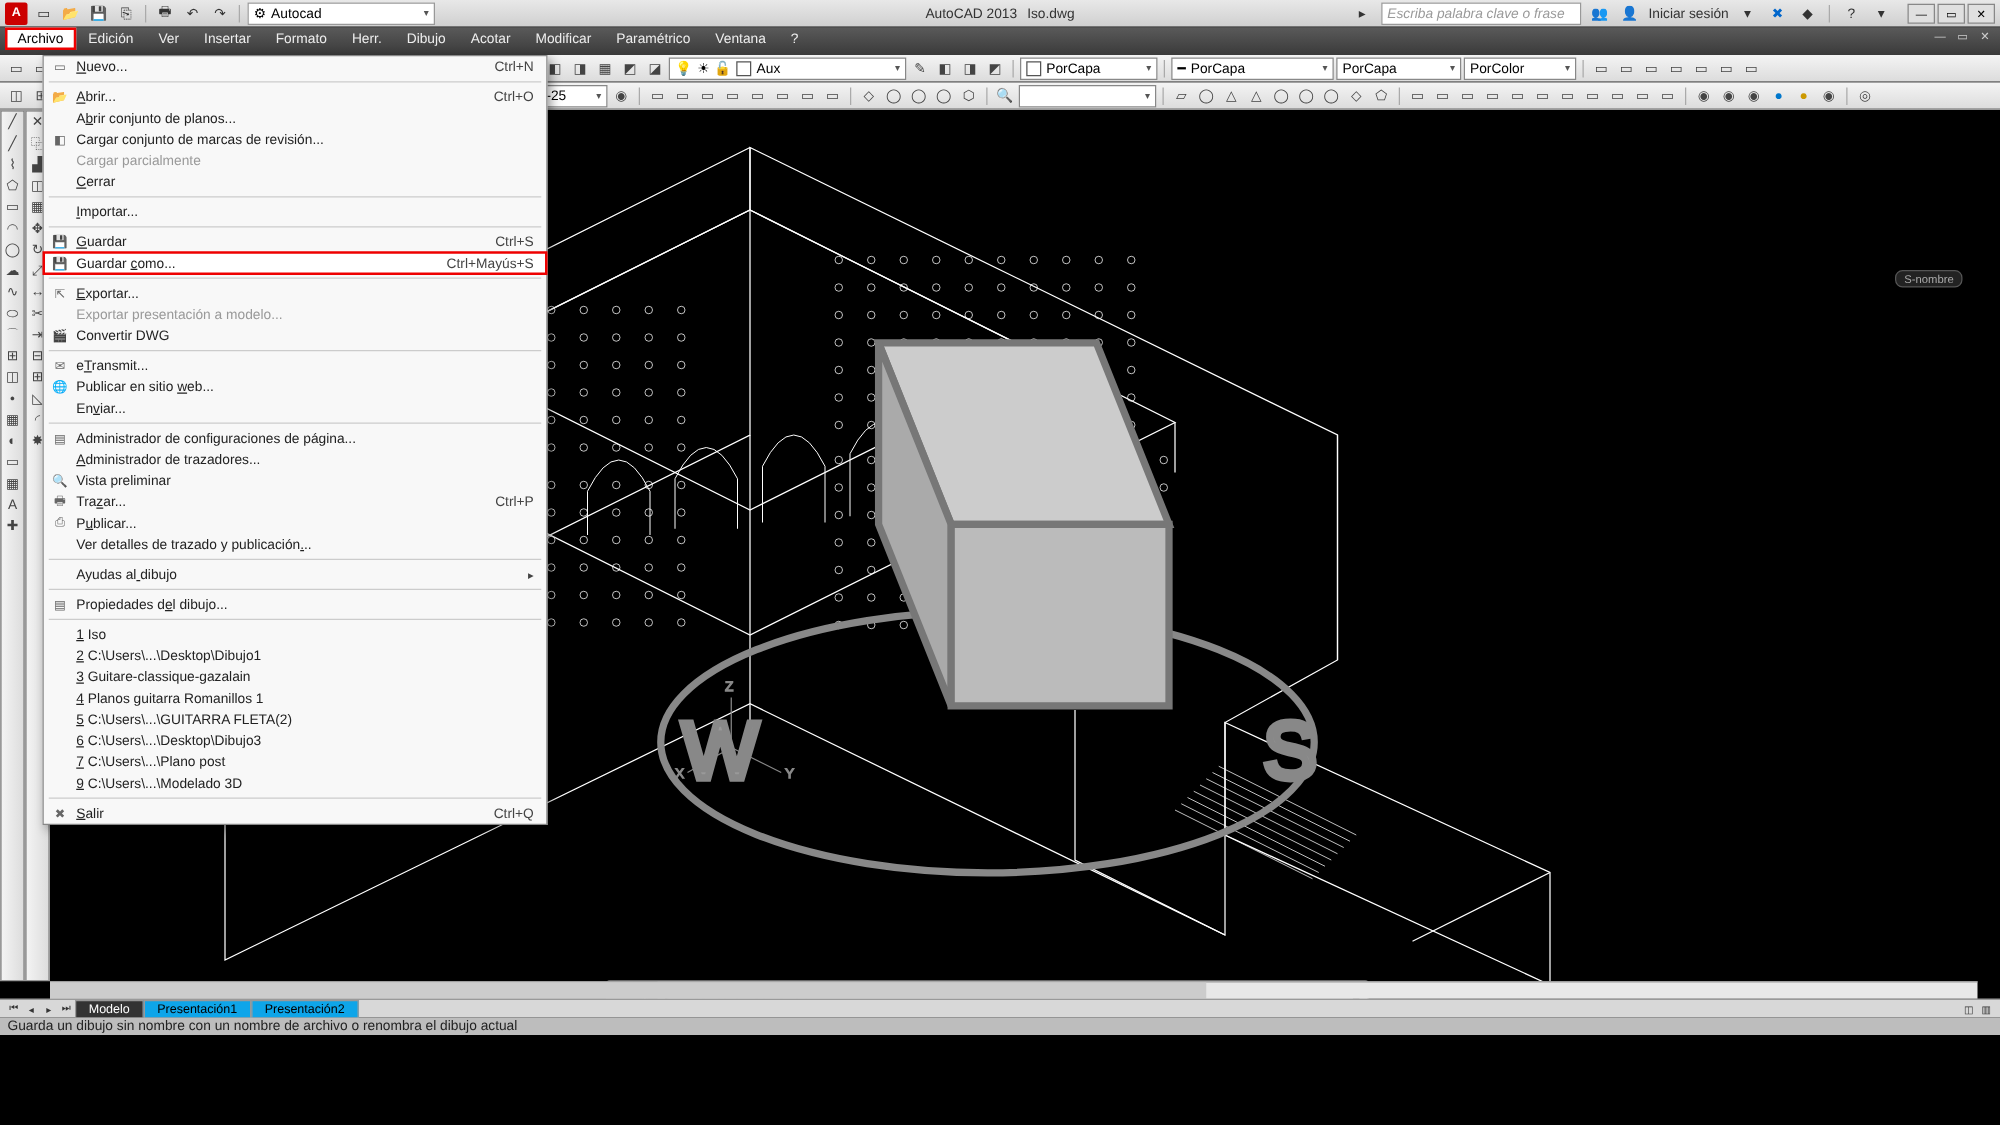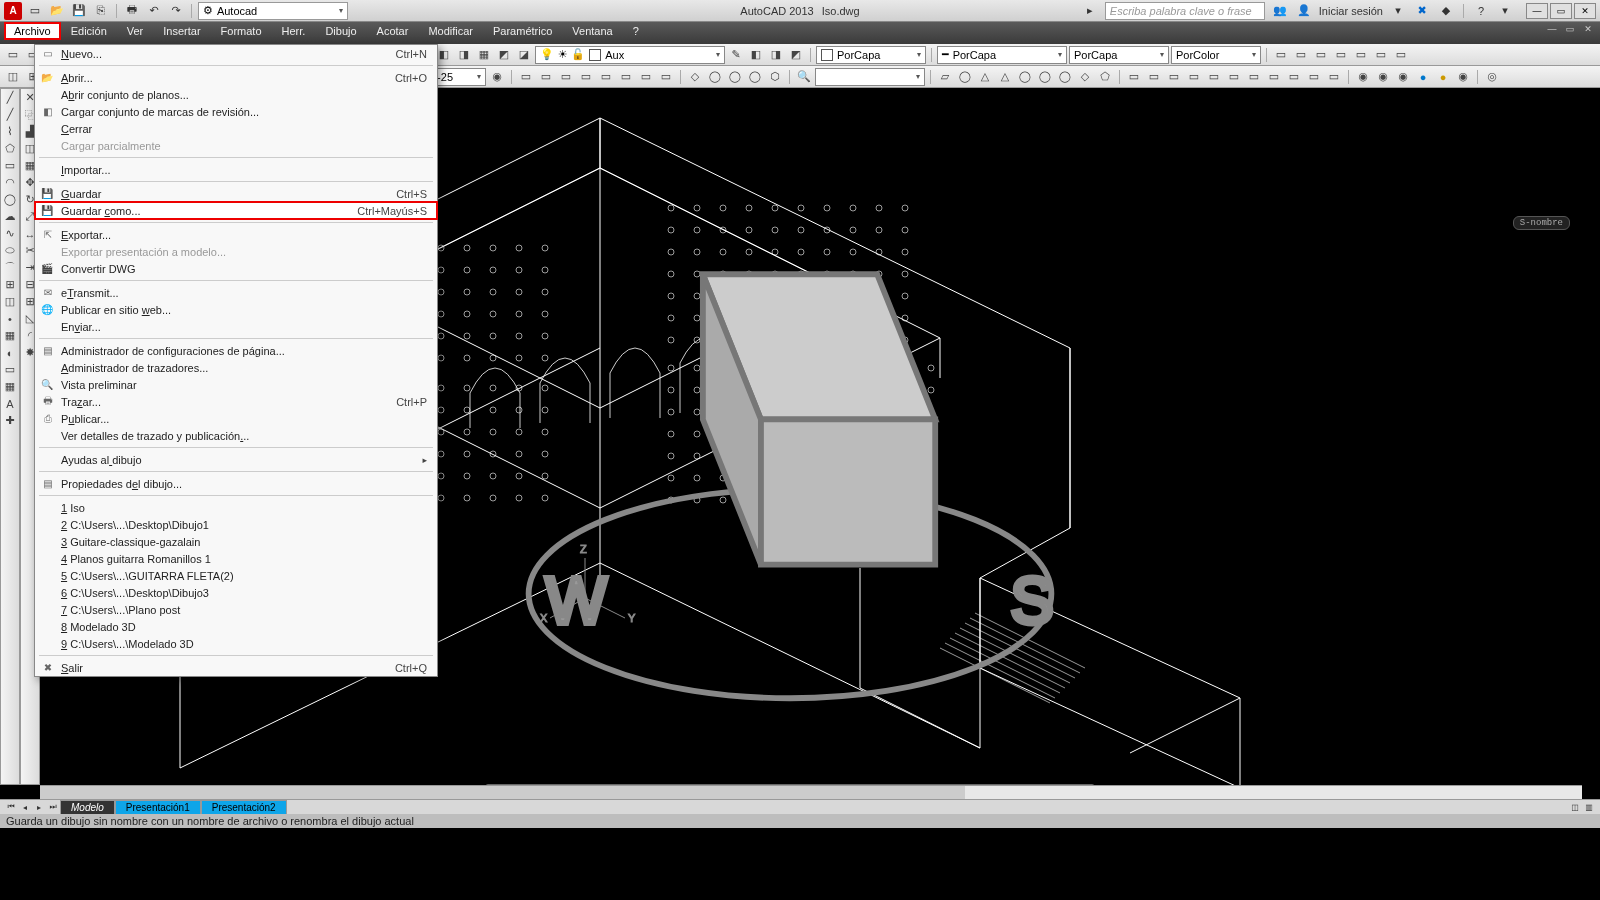--- a/index.html
+++ b/index.html
@@ -50,38 +50,38 @@
 .dd-row.disabled { color:#999; cursor:default; }
 .dd-row .shortcut { margin-left:auto; color:#444; }
 .dd-row .dd-icon { position:absolute; left:6px; width:14px; height:14px; display:flex; align-items:center; justify-content:center; font-size:10px; color:#666; }
 .dd-row.sub::after { content:"▸"; margin-left:auto; font-size:9px; color:#444; }
 .dd-sep { height:1px; background:#ccc; margin:3px 4px; }
 .dd-row.hl { outline:2px solid #e00; outline-offset:-1px; background:#fff; }
 u { text-decoration:underline; }
 
 
 .navcube { position:absolute; right:30px; top:12px; width:120px; height:120px; pointer-events:none; }
-.s-name { position:absolute; right:30px; top:128px; font-size:9px; color:#aaa; border:1px solid #555; padding:1px 6px; border-radius:6px; background:#222;font-family:Liberation Mono, monospace; }
+.s-name { position:absolute; right:30px; top:128px; font-size:9px; color:#aaa; border:1px solid #555; padding:1px 6px; border-radius:6px; background:#222; }
 
 
 .cmd-wrap { position:absolute; left:485px; bottom:94px; width:610px; height:22px; background:#3a3a3a; border:1px solid #666; display:flex; align-items:center; border-radius:3px; }
 .cmd-close { width:20px; height:20px; color:#ccc; display:flex; align-items:center; justify-content:center; cursor:pointer; background:#555; }
 .cmd-opt { width:20px; height:20px; color:#ccc; display:flex; align-items:center; justify-content:center; cursor:pointer; }
 .cmd-input { flex:1; background:#b8b8b8; height:20px; padding:0 6px; font-style:italic; color:#555; display:flex; align-items:center; font-size:13px; font-family:Consolas,monospace; }
 .cmd-arrow { width:18px; height:20px; background:#b8b8b8; display:flex; align-items:center; justify-content:center; color:#555; cursor:pointer; }
 
 
 .hscroll { position:absolute; left:40px; right:18px; bottom:101px; height:14px; background:#e8e8e8; border-top:1px solid #999; }
 .hscroll .thumb { position:absolute; left:0; width:60%; height:100%; background:#ccc; }
 
 
 .ls-tabs { position:absolute; left:0; right:0; bottom:86px; height:15px; background:#d8d8d8; border-top:1px solid #999; display:flex; align-items:center; padding:0 4px; gap:0; }
 .ls-nav { width:14px; height:13px; display:flex; align-items:center; justify-content:center; font-size:8px; color:#333; cursor:pointer; }
 .ls-tab { padding:1px 10px; background:#0ea5e9; border:1px solid #999; border-bottom:none; font-size:10px; cursor:pointer; }
-.ls-tab.active { background:#333; color:#fff;font-style:italic; }
+.ls-tab.active { background:#333; color:#fff; }
 
 
 .status-bar { position:absolute; left:0; right:0; bottom:72px; height:14px; background:#bdbdbd; color:#222; font-size:10px; padding:0 6px; display:flex; align-items:center; }
 
 .blackfill { position:absolute; left:0; right:0; bottom:0; height:72px; background:#000; }
 </style>
 </head>
 <body>
 
 <div class="title-row">
@@ -654,25 +654,25 @@
       <span><span><u>A</u>brir...</span></span>
       <span class="shortcut">Ctrl+O</span>
     </div>
     <div class="dd-row">
       <span><span>A<u>b</u>rir conjunto de planos...</span></span>
     </div>
     <div class="dd-row">
       <span class="dd-icon">◧</span>
       <span>Cargar conjunto de marcas de revisión...</span>
     </div>
-    <div class="dd-row">
-      <span><span><u>C</u>errar</span></span>
-    </div>
     <div class="dd-row disabled">
       <span>Cargar parcialmente</span>
+    </div>
+    <div class="dd-row">
+      <span><span><u>C</u>errar</span></span>
     </div>
     <div class="dd-sep"></div>
     <div class="dd-row">
       <span><span><u>I</u>mportar...</span></span>
     </div>
     <div class="dd-sep"></div>
     <div class="dd-row">
       <span class="dd-icon">💾</span>
       <span><span><u>G</u>uardar</span></span>
       <span class="shortcut">Ctrl+S</span>
@@ -753,23 +753,20 @@
       <span><span><u>4</u> Planos guitarra Romanillos 1</span></span>
     </div>
     <div class="dd-row">
       <span><span><u>5</u> C:\Users\...\GUITARRA FLETA(2)</span></span>
     </div>
     <div class="dd-row">
       <span><span><u>6</u> C:\Users\...\Desktop\Dibujo3</span></span>
     </div>
     <div class="dd-row">
       <span><span><u>7</u> C:\Users\...\Plano post</span></span>
-    </div>
-    <div class="dd-row">
-      <span><span><u>8</u> Modelado 3D</span></span>
     </div>
     <div class="dd-row">
       <span><span><u>9</u> C:\Users\...\Modelado 3D</span></span>
     </div>
     <div class="dd-sep"></div>
     <div class="dd-row">
       <span class="dd-icon">✖</span>
       <span><span><u>S</u>alir</span></span>
       <span class="shortcut">Ctrl+Q</span>
     </div>

